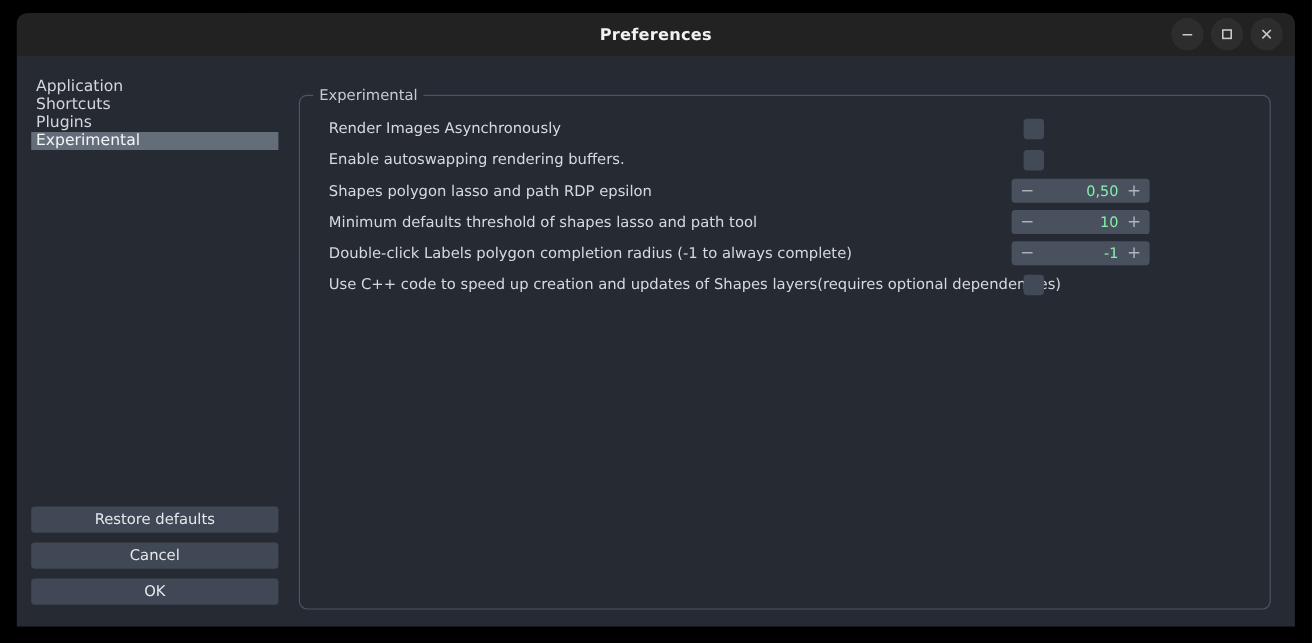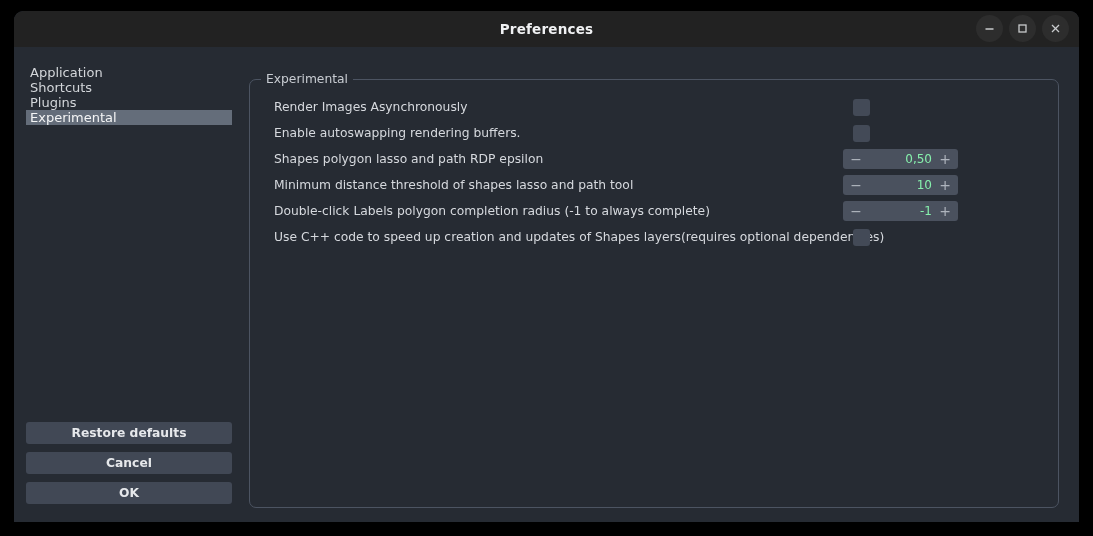--- a/index.html
+++ b/index.html
@@ -106,21 +106,20 @@
     line-height: 22px;
     width: 100%;
     background: #414855;
     color: #e6e8eb;
     font-size: 12.3px;
     text-align: center;
     border-radius: 3px;
     margin-top: 8px;
     cursor: pointer;
     user-select: none;
-    font-weight: bold;
   }
 
   
   .groupbox {
     position: absolute;
     left: 235px;
     top: 32px;
     width: 808px;
     height: 427px;
     border: 1px solid #4c5462;
@@ -265,21 +264,21 @@
         <div class="row">
           <div class="row-label">Shapes polygon lasso and path RDP epsilon</div>
           <div class="spinbox">
             <div class="spin-btn">−</div>
             <div class="spin-val">0,50</div>
             <div class="spin-btn">+</div>
           </div>
         </div>
 
         <div class="row">
-          <div class="row-label">Minimum distance threshold of shapes lasso and path tool</div>
+          <div class="row-label">Minimum defaults threshold of shapes lasso and path tool</div>
           <div class="spinbox">
             <div class="spin-btn">−</div>
             <div class="spin-val">10</div>
             <div class="spin-btn">+</div>
           </div>
         </div>
 
         <div class="row">
           <div class="row-label">Double-click Labels polygon completion radius (-1 to always complete)</div>
           <div class="spinbox">

